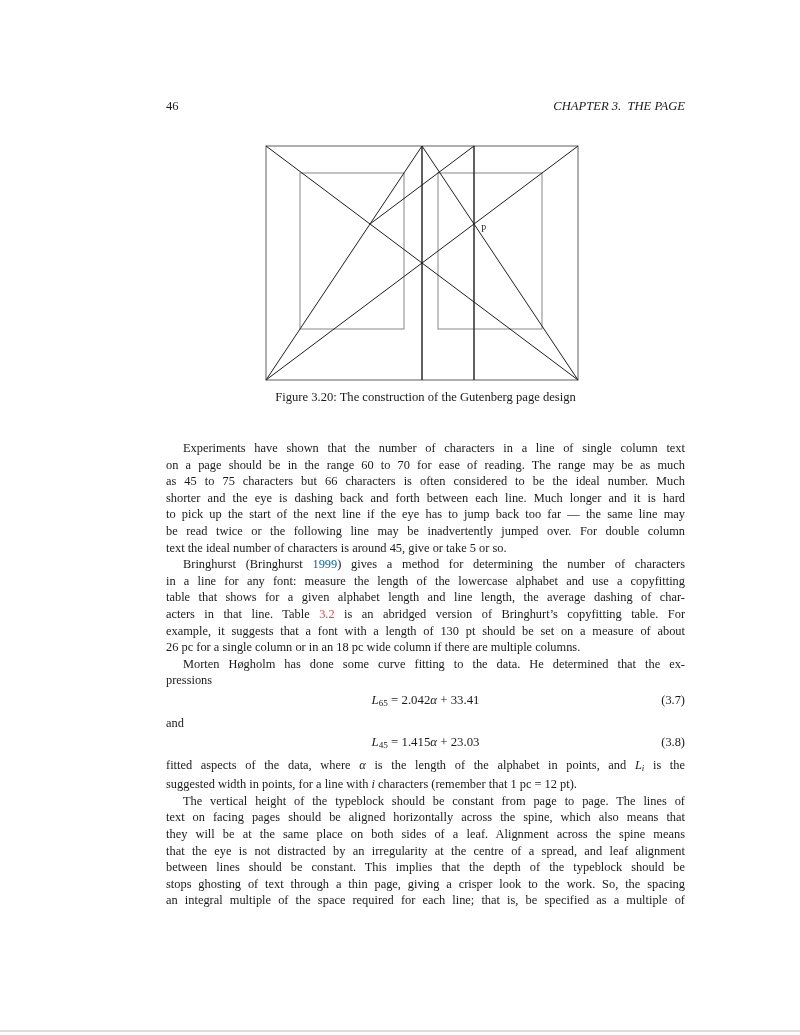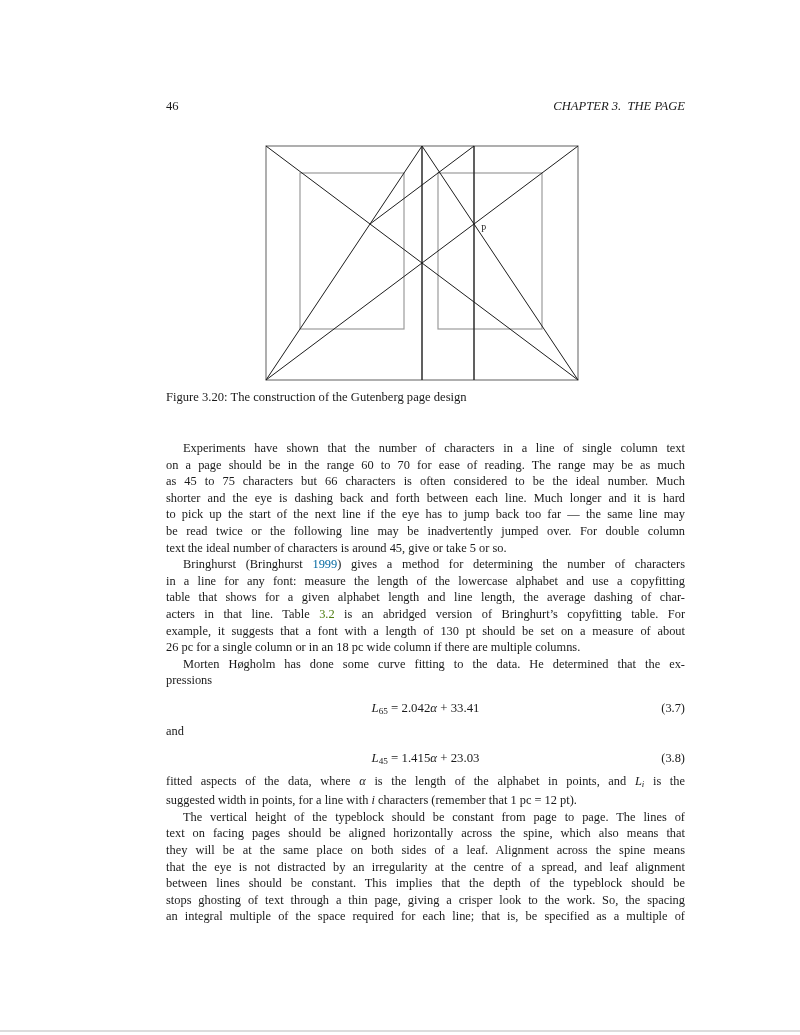--- a/index.html
+++ b/index.html
@@ -10,39 +10,39 @@
   .page-header{
     position:absolute;left:166px;width:519px;top:99px;
     display:flex;justify-content:space-between;align-items:flex-end;
     font-size:12.6px;
   }
   .page-header .chapter{font-style:italic;white-space:pre;}
   .figure-wrap{position:absolute;left:266px;top:146px;width:312px;height:234px;}
   .figure-wrap svg{overflow:visible;display:block;}
   .figure-caption{
     position:absolute;left:166px;width:519px;top:390px;
-    font-size:12.6px;
+    text-align:center;font-size:12.6px;
   }
   .body-text{
     position:absolute;left:166px;top:440px;width:519px;
     font-size:12.4px;line-height:16.6px;
   }
   .bodyline{
     text-align:justify;text-align-last:left;white-space:normal;
   }
   .bodyline.just{text-align-last:justify;}
   .bodyline.indent{text-indent:17px;}
   .s-cite{cursor:pointer;}
   .s-ref{cursor:pointer;}
   .s-math{font-style:italic;}
   .s-sub{font-size:0.72em;vertical-align:-0.22em;letter-spacing:0;}
   .s-subit{font-size:0.72em;vertical-align:-0.22em;font-style:italic;}
   .eqline{
     position:relative;text-align:center;text-align-last:center;
-    margin-top:11px;margin-bottom:3px;
+    margin-top:3px;margin-bottom:3px;
   }
   .eqnum{position:absolute;right:0;top:0;font-style:normal;}
   .eqbody{font-size:12.8px;}
   .page-bottom-edge{
     position:absolute;left:0;top:1030px;width:800px;height:2px;background:#dcdcdc;
   }
 </style>
 </head>
 <body>
 
@@ -73,21 +73,21 @@
     <div class="bodyline just indent">Experiments have shown that the number of characters in a line of single column text</div>
     <div class="bodyline just">on a page should be in the range 60 to 70 for ease of reading. The range may be as much</div>
     <div class="bodyline just">as 45 to 75 characters but 66 characters is often considered to be the ideal number. Much</div>
     <div class="bodyline just">shorter and the eye is dashing back and forth between each line. Much longer and it is hard</div>
     <div class="bodyline just">to pick up the start of the next line if the eye has to jump back too far — the same line may</div>
     <div class="bodyline just">be read twice or the following line may be inadvertently jumped over. For double column</div>
     <div class="bodyline">text the ideal number of characters is around 45, give or take 5 or so.</div>
     <div class="bodyline just indent"><span>Bringhurst (Bringhurst </span><span class="s-cite" style="color: #0369a1;">1999</span><span>) gives a method for determining the number of characters</span></div>
     <div class="bodyline just">in a line for any font: measure the length of the lowercase alphabet and use a copyfitting</div>
     <div class="bodyline just">table that shows for a given alphabet length and line length, the average dashing of char-</div>
-    <div class="bodyline just"><span>acters in that line. Table </span><span class="s-ref" style="color: #4d7c0f;">3.2</span><span> is an abridged version of Bringhurt’s copyfitting table. For</span></div>
+    <div class="bodyline just"><span>acters in that line. Table </span><span class="s-ref" style="color: #ef4444;">3.2</span><span> is an abridged version of Bringhurt’s copyfitting table. For</span></div>
     <div class="bodyline just">example, it suggests that a font with a length of 130 pt should be set on a measure of about</div>
     <div class="bodyline">26 pc for a single column or in an 18 pc wide column if there are multiple columns.</div>
     <div class="bodyline just indent">Morten Høgholm has done some curve fitting to the data. He determined that the ex-</div>
     <div class="bodyline">pressions</div>
     <div class="eqline"><span class="eqbody"><span class="s-math">L</span><span class="s-sub">65</span><span> = 2.042</span><span class="s-math">α</span><span> + 33.41</span></span><span class="eqnum">(3.7)</span></div>
     <div class="bodyline">and</div>
     <div class="eqline"><span class="eqbody"><span class="s-math">L</span><span class="s-sub">45</span><span> = 1.415</span><span class="s-math">α</span><span> + 23.03</span></span><span class="eqnum">(3.8)</span></div>
     <div class="bodyline just"><span>fitted aspects of the data, where </span><span class="s-math">α</span><span> is the length of the alphabet in points, and </span><span class="s-math">L</span><span class="s-subit">i</span><span> is the</span></div>
     <div class="bodyline"><span>suggested width in points, for a line with </span><span class="s-math">i</span><span> characters (remember that 1 pc = 12 pt).</span></div>
     <div class="bodyline just indent">The vertical height of the typeblock should be constant from page to page. The lines of</div>

